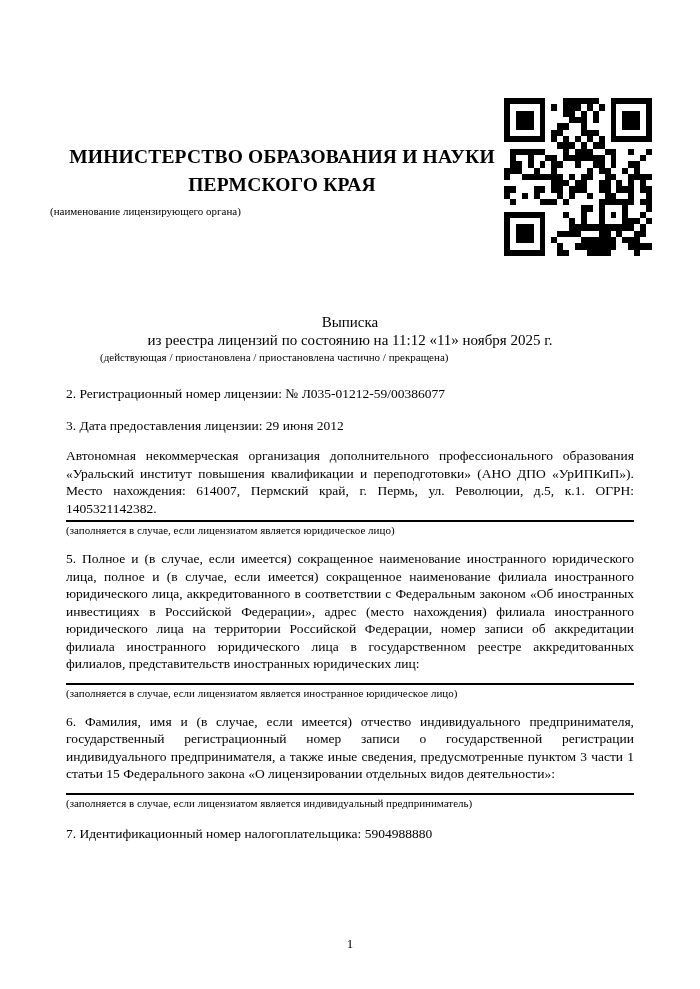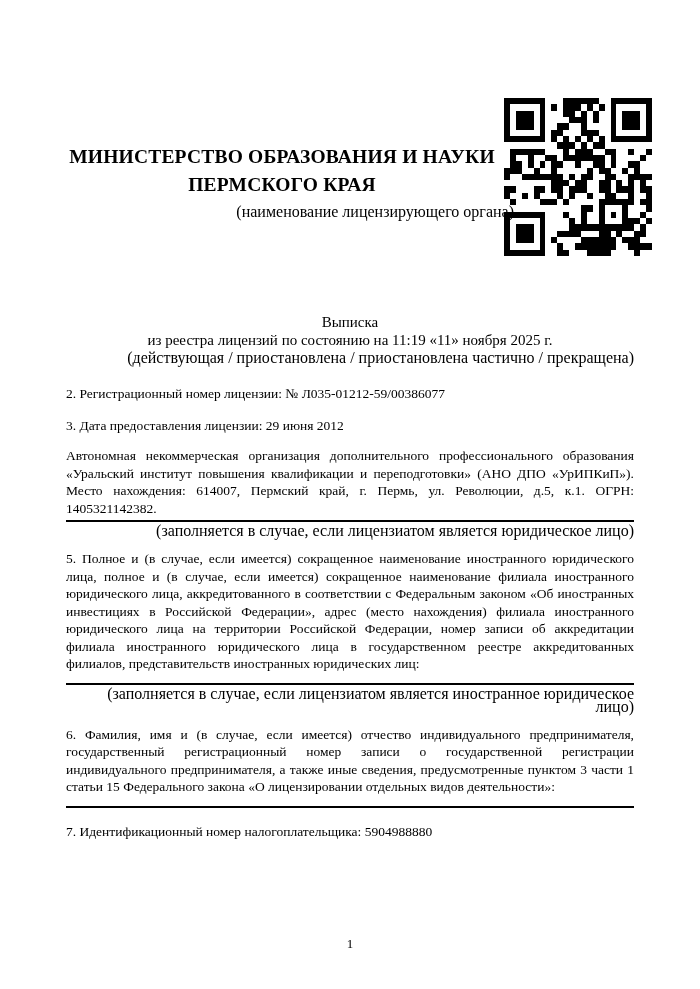--- a/index.html
+++ b/index.html
@@ -7,21 +7,21 @@
     position:relative;width:700px;height:989px;background:#ffffff;color:#000;
     font-family:"Liberation Serif","DejaVu Serif",serif;overflow:hidden;margin:15px auto;
   }
   
   .ministry{position:absolute;left:50px;top:128px;width:464px;text-align:center;}
   .ministry-name{font-weight:700;font-size:19.5px;line-height:28px;letter-spacing:.2px;}
   .ministry-caption{margin-top:6px;}
   .qr{position:absolute;left:504px;top:83px;width:148px;height:158px;}
   .qr svg{display:block;width:148px;height:158px;}
   
-  .small-caption{font-size:16px;line-height:13px;text-align:right;}
+  .small-caption{font-size:11px;line-height:13px;text-align:left;}
   .item{margin:0;font-size:13.5px;line-height:17.5px;}
   .just{text-align:justify;}
   
   .content{position:absolute;left:66px;top:299px;width:568px;}
   .doc-title{font-size:15px;line-height:17.5px;text-align:center;}
   .it1{margin-top:31px;}
   .note1{margin-top:2px;padding-left:34px;}
   .it2{margin-top:21px;}
   .it3{margin-top:14px;}
   .block{margin-top:13px;}
@@ -366,21 +366,21 @@
         <rect x="16" y="24" width="1" height="1" fill="#000"></rect>
         <rect x="17" y="24" width="1" height="1" fill="#000"></rect>
         <rect x="22" y="24" width="1" height="1" fill="#000"></rect>
       </svg>
   </div>
 
   <div class="content">
 
     <div class="doc-title">
       <div>Выписка</div>
-      <div>из реестра лицензий по состоянию на 11:19 «11» ноября 2025 г.</div>
+      <div>из реестра лицензий по состоянию на 11:12 «11» ноября 2025 г.</div>
     </div>
 
     <div class="small-caption note1">(действующая / приостановлена / приостановлена частично / прекращена)</div>
 
     <p class="item it2">2. Регистрационный номер лицензии: № Л035-01212-59/00386077</p>
 
     <p class="item it3">3. Дата предоставления лицензии: 29 июня 2012</p>
 
     <div class="block">
       <p class="item just">Автономная некоммерческая организация дополнительного профессионального образования «Уральский институт повышения квалификации и переподготовки» (АНО ДПО «УрИПКиП»). Место нахождения: 614007, Пермский край, г. Пермь, ул. Революции, д.5, к.1. ОГРН: 1405321142382.</p>
@@ -390,20 +390,21 @@
 
     <div class="block">
       <p class="item just">5. Полное и (в случае, если имеется) сокращенное наименование иностранного юридического лица, полное и (в случае, если имеется) сокращенное наименование филиала иностранного юридического лица, аккредитованного в соответствии с Федеральным законом «Об иностранных инвестициях в Российской Федерации», адрес (место нахождения) филиала иностранного юридического лица на территории Российской Федерации, номер записи об аккредитации филиала иностранного юридического лица в государственном реестре аккредитованных филиалов, представительств иностранных юридических лиц:</p>
       <div class="rule gap"></div>
       <div class="small-caption under">(заполняется в случае, если лицензиатом является иностранное юридическое лицо)</div>
     </div>
 
     <div class="block">
       <p class="item just">6. Фамилия, имя и (в случае, если имеется) отчество индивидуального предпринимателя, государственный регистрационный номер записи о государственной регистрации индивидуального предпринимателя, а также иные сведения, предусмотренные пунктом 3 части 1 статьи 15 Федерального закона «О лицензировании отдельных видов деятельности»:</p>
       <div class="rule gap"></div>
+      <div class="small-caption under">(заполняется в случае, если лицензиатом является индивидуальный предприниматель)</div>
     </div>
 
     <p class="item it7">7. Идентификационный номер налогоплательщика: 5904988880</p>
 
   </div>
 
   <div class="page-number">1</div>
 
 </div>
 

